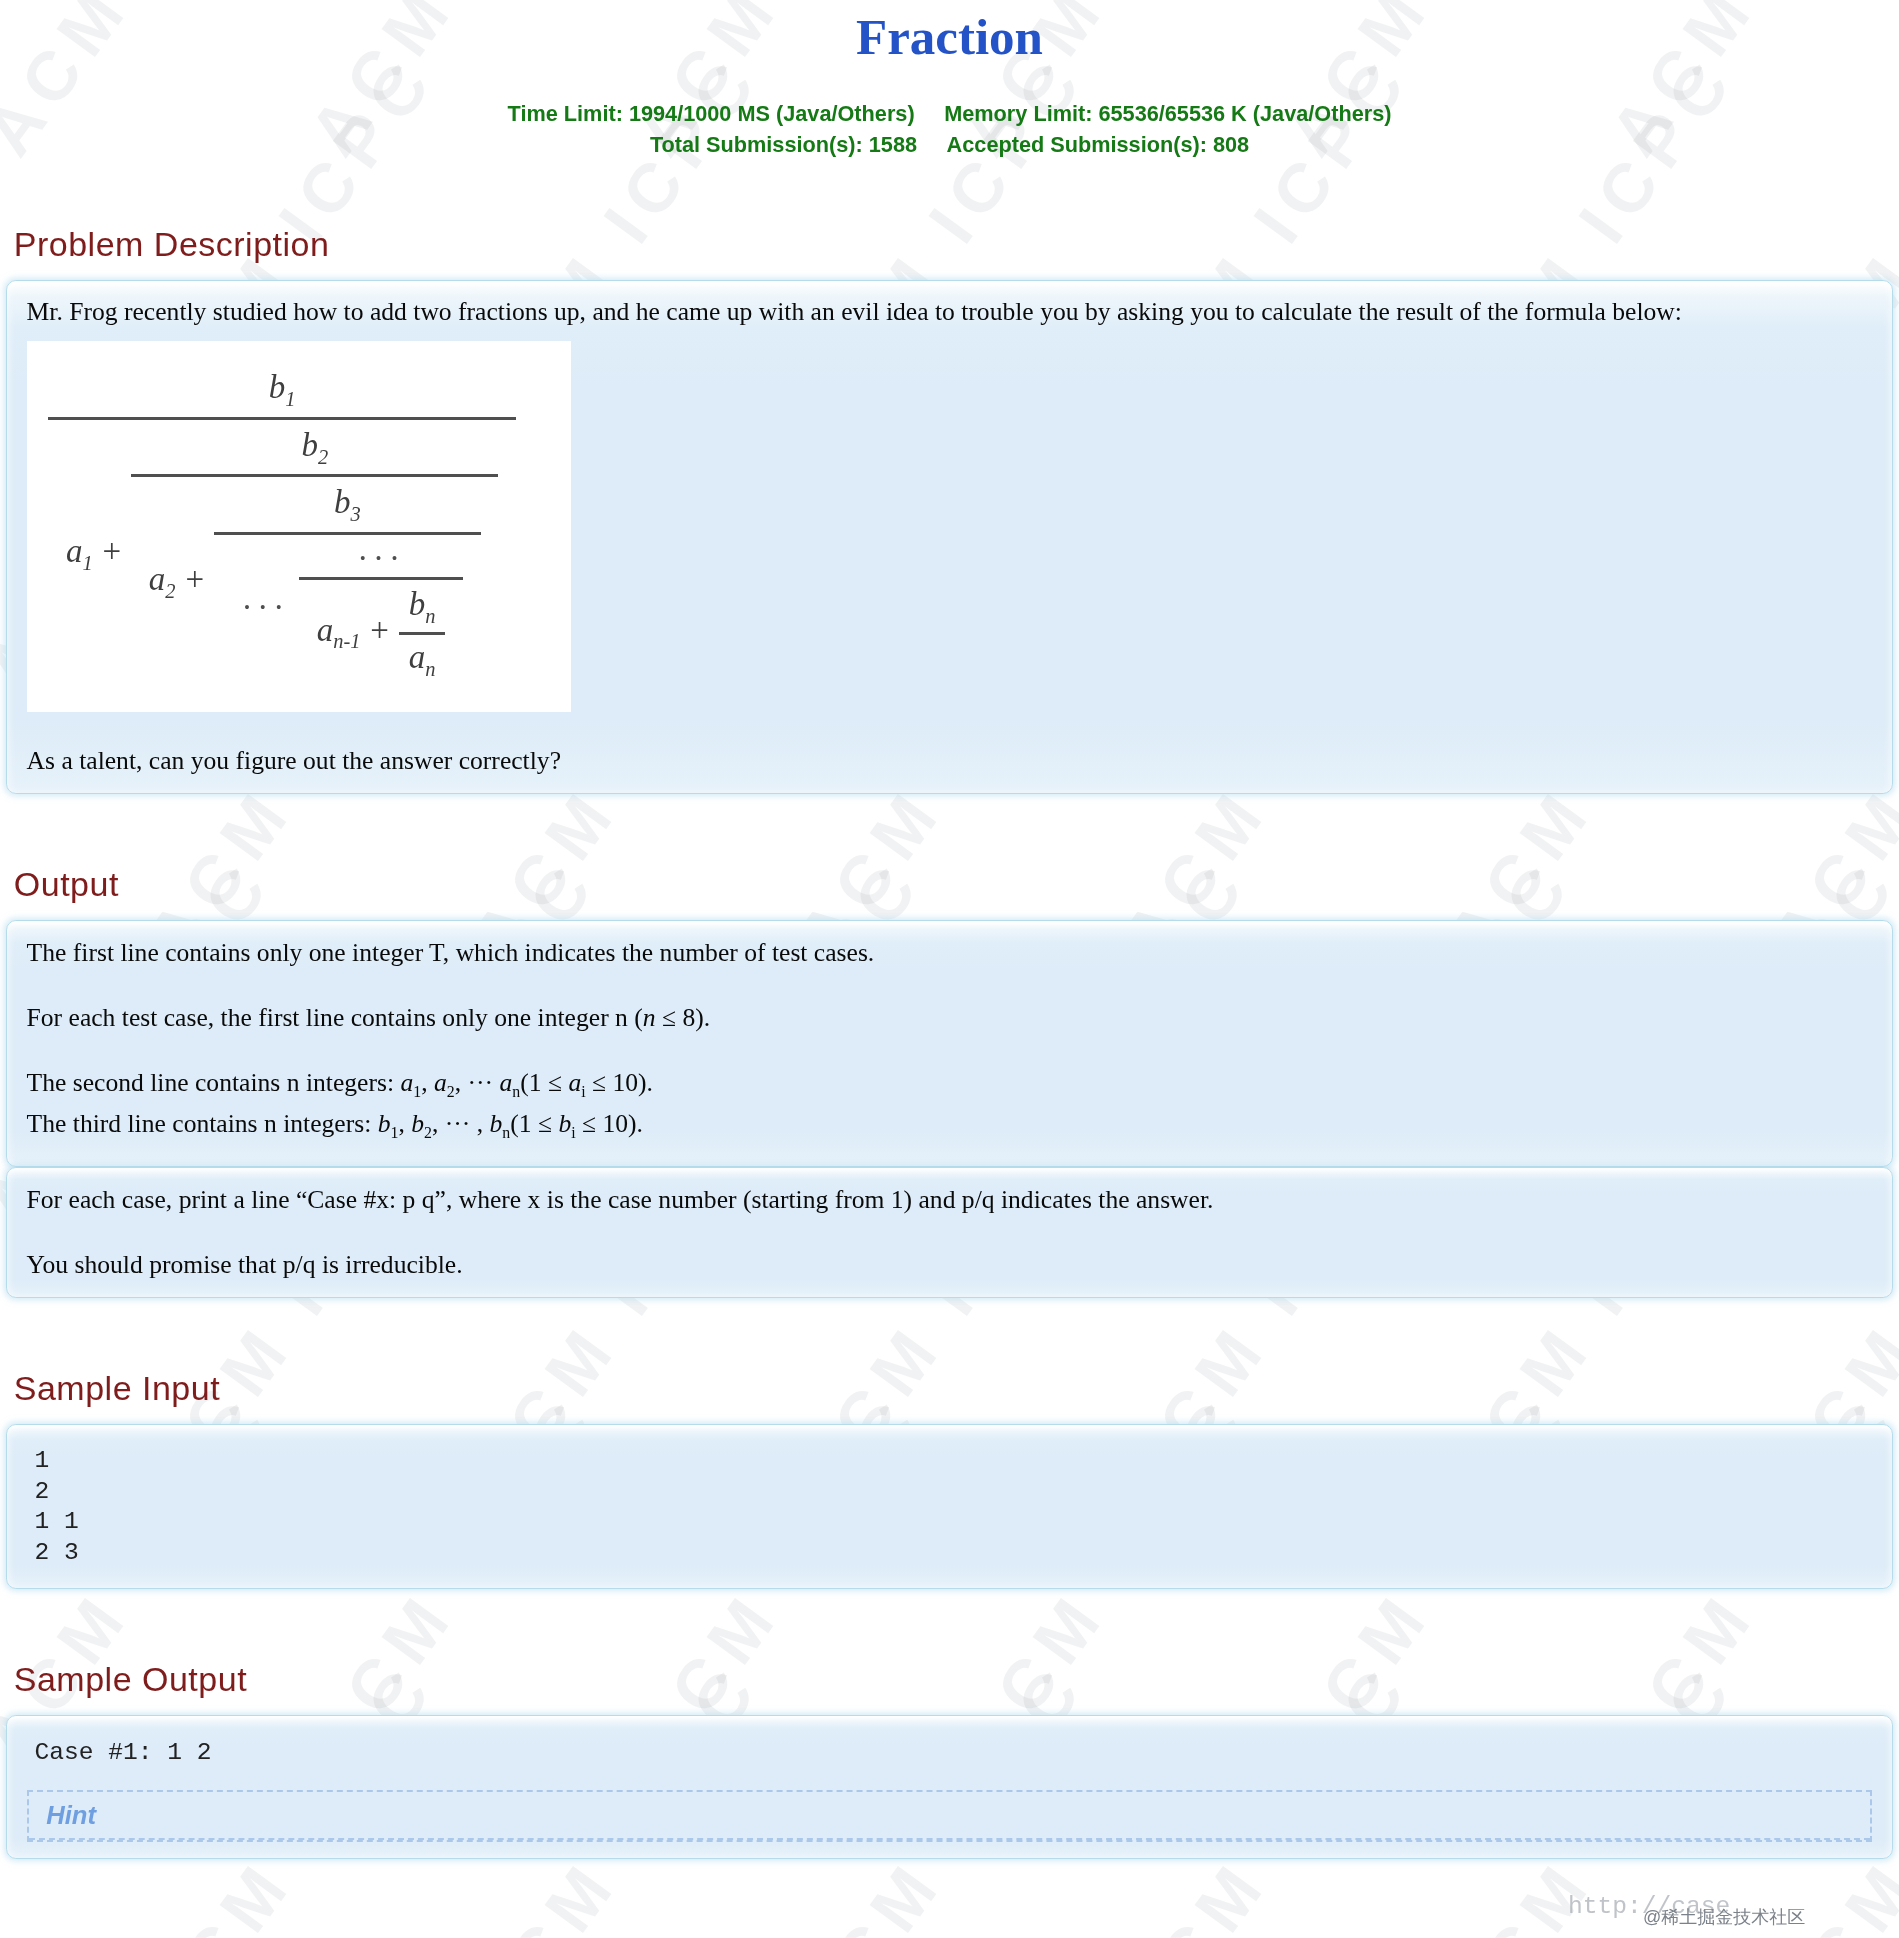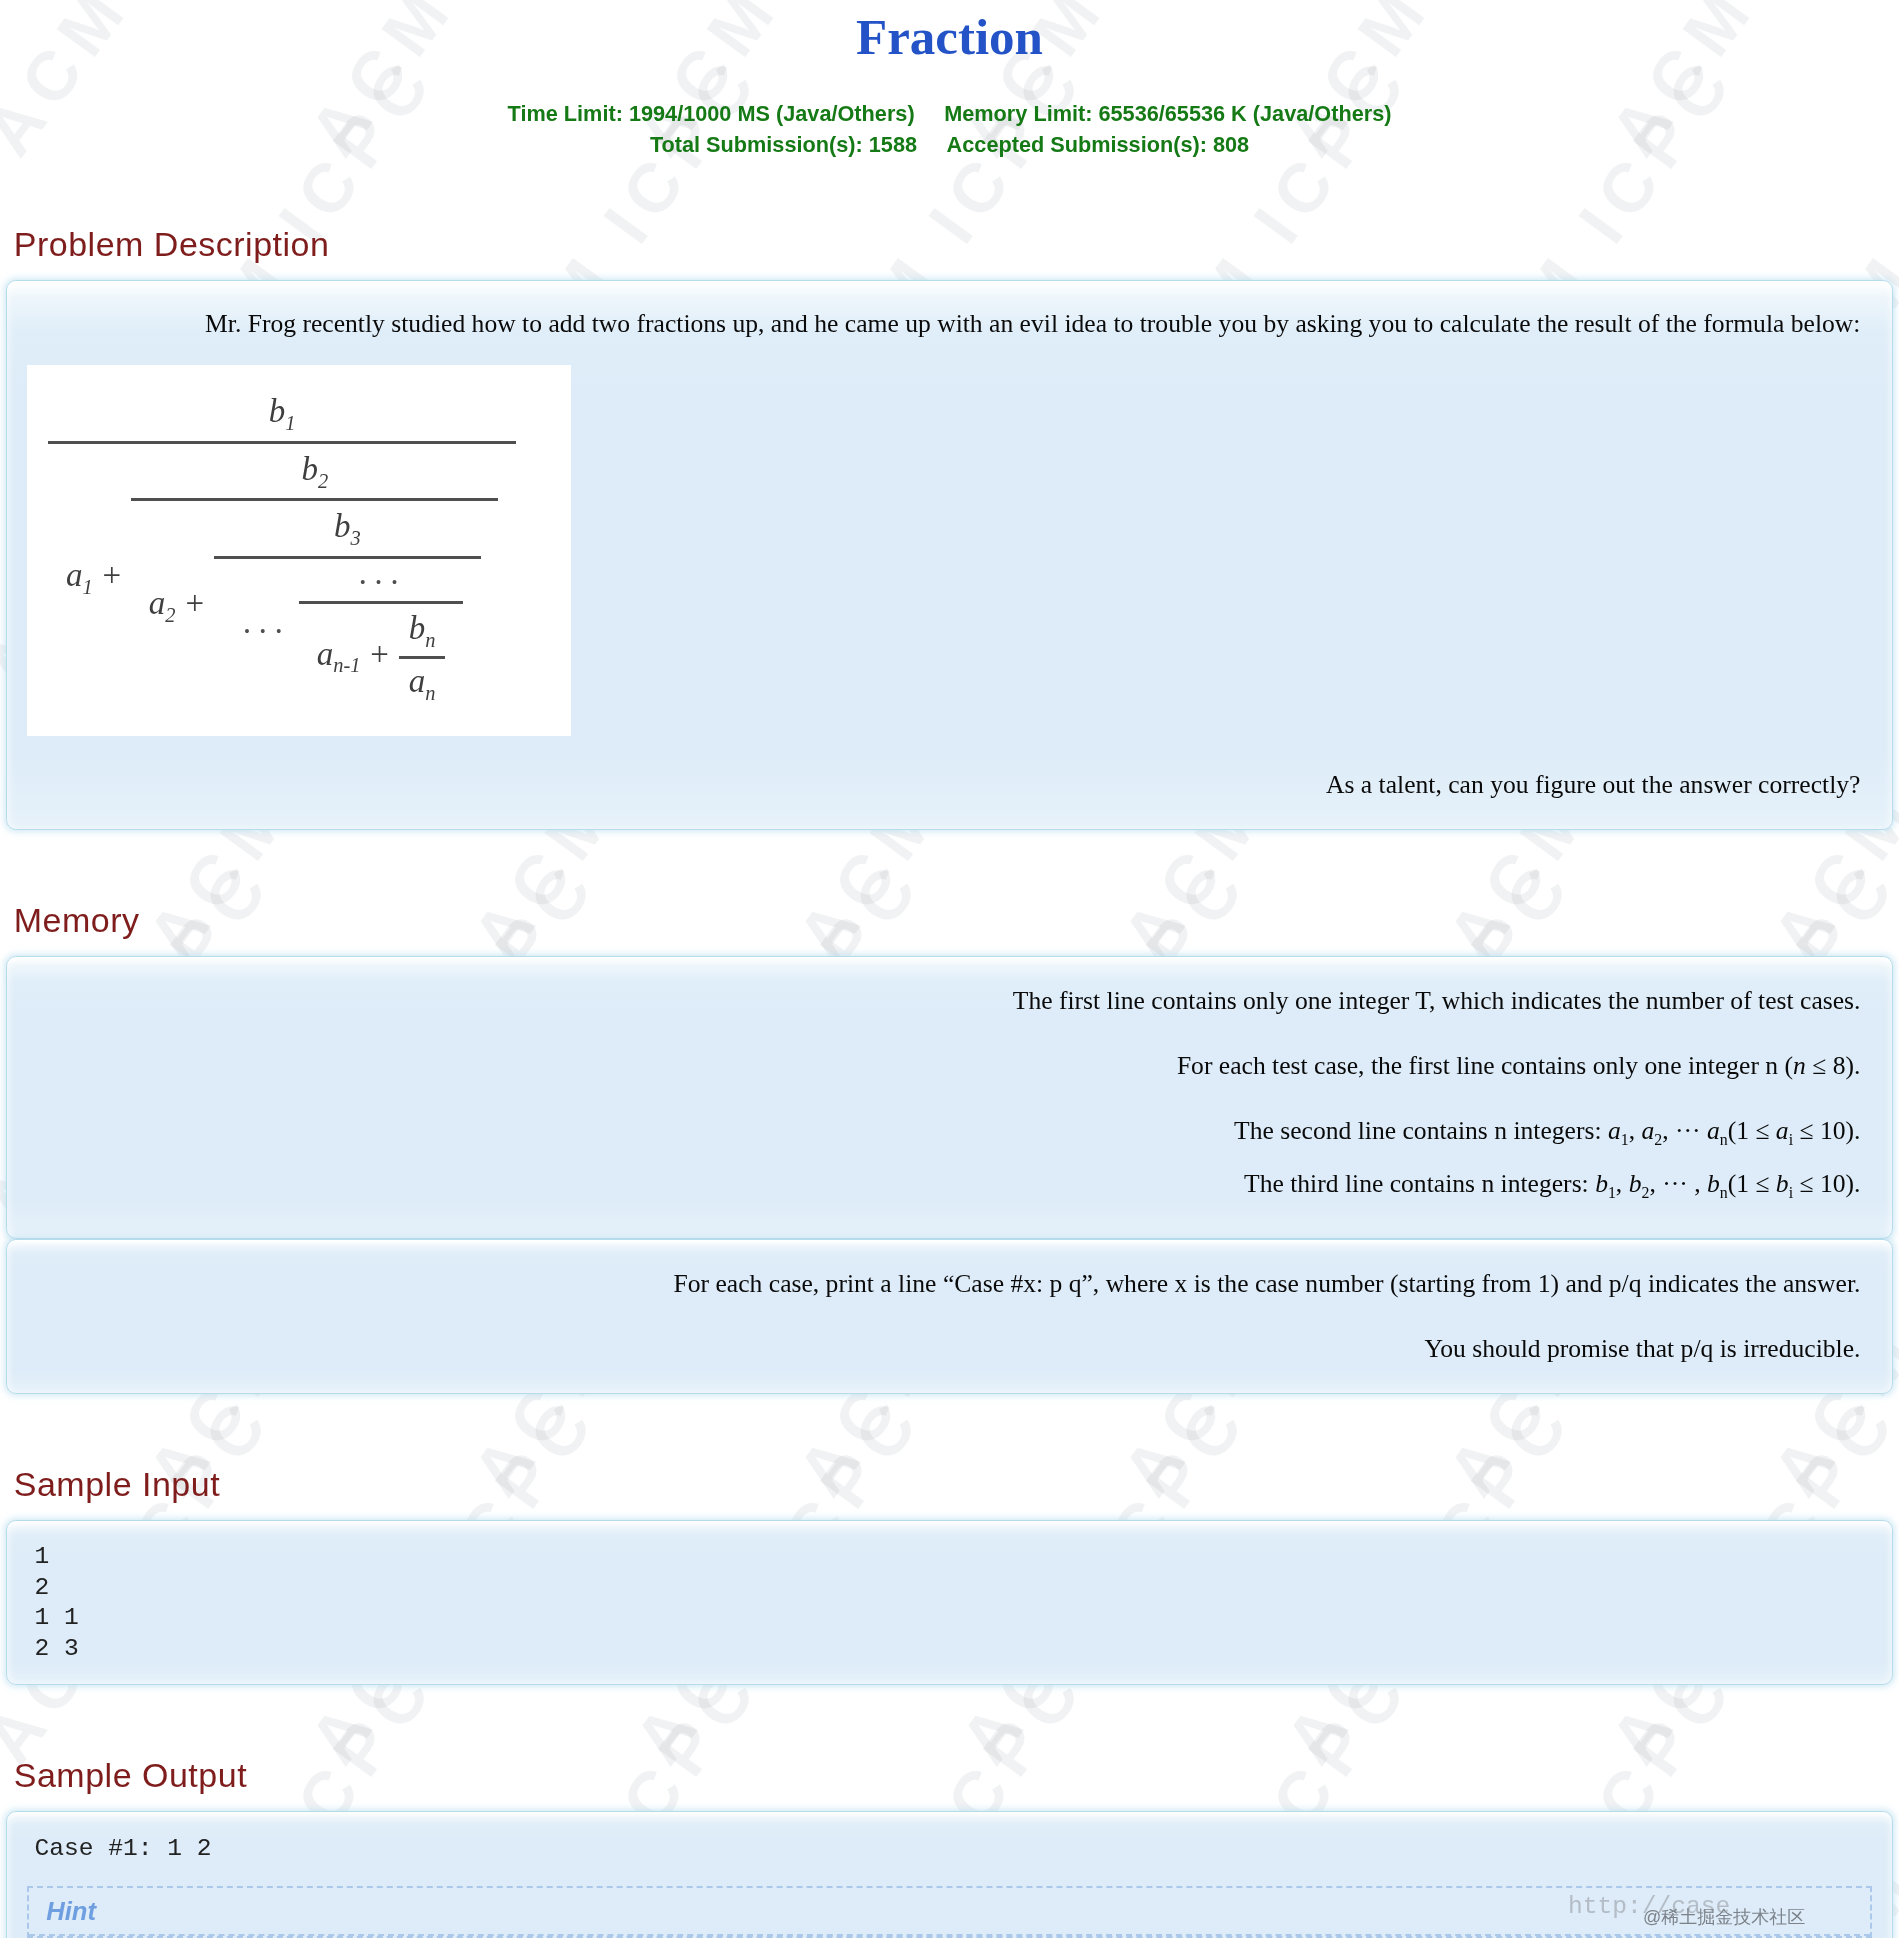--- a/index.html
+++ b/index.html
@@ -29,21 +29,21 @@
   }
   .sec-heading-first{margin-top:67px;}
   
   .panel{
     position:relative;border:1px solid #b6dcec;border-radius:9.9px;
     background:linear-gradient(180deg,#ffffff 0%,#eef6fb 3%,#e0eef9 9%,#ddecf8 20%,#ddecf8 86%,#e7f2fa 100%);
     box-shadow:0 0 5.9px 2px rgba(173,216,236,0.55), inset 0 2px 9.9px rgba(255,255,255,0.9);
     padding:15.8px 19.7px;
     font-family:"Liberation Serif", serif;font-size:25.6px;color:#0a0a0a;
   }
-  .body-line{margin:12px;line-height:32.5px;text-align:right;}
+  .body-line{margin:0;line-height:32.5px;}
   .gap{margin-top:32.5px;}
   .body-line i{font-family:"Liberation Serif", serif;}
   sub{font-size:0.62em;}
   
   .formula-box{
     display:inline-block;background:#ffffff;margin:11.8px 0 0 0;
     padding:27.6px 55px 27.6px 21.7px;
     font-family:Liberation Serif, serif;font-style:italic;font-size:33px;color:#3f3f3f;
   }
   .outro{margin-top:33px;}
@@ -144,21 +144,21 @@
     <span>Accepted Submission(s): 808</span>
   </div>
 
   <h2 class="sec-heading sec-heading-first">Problem Description</h2>
   <section class="panel">
     <p class="body-line">Mr. Frog recently studied how to add two fractions up, and he came up with an evil idea to trouble you by asking you to calculate the result of the formula below:</p>
     <div class="formula-box"><span class="frac"><span class="fnum"><i>b</i><sub>1</sub></span><span class="fden"><i>a</i><sub>1</sub><span class="op">+</span><span class="frac"><span class="fnum"><i>b</i><sub>2</sub></span><span class="fden"><i>a</i><sub>2</sub><span class="op">+</span><span class="frac"><span class="fnum"><i>b</i><sub>3</sub></span><span class="fden"><span class="cdots">···</span><span class="frac"><span class="fnum cdots">···</span><span class="fden"><i>a</i><sub>n-1</sub><span class="op">+</span><span class="frac"><span class="fnum"><i>b</i><sub>n</sub></span><span class="fden"><i>a</i><sub>n</sub></span></span></span></span></span></span></span></span></span></span></div>
     <p class="body-line outro">As a talent, can you figure out the answer correctly?</p>
   </section>
 
-  <h2 class="sec-heading">Memory</h2>
+  <h2 class="sec-heading">Output</h2>
   <section class="panel">
     <p class="body-line">The first line contains only one integer T, which indicates the number of test cases.</p>
     <p class="body-line gap">For each test case, the first line contains only one integer n (<i>n</i> ≤ 8).</p>
     <p class="body-line gap">The second line contains n integers: <i>a</i><sub>1</sub>, <i>a</i><sub>2</sub>, ··· <i>a</i><sub>n</sub>(1 ≤ <i>a</i><sub>i</sub> ≤ 10).</p>
     <p class="body-line">The third line contains n integers: <i>b</i><sub>1</sub>, <i>b</i><sub>2</sub>, ··· , <i>b</i><sub>n</sub>(1 ≤ <i>b</i><sub>i</sub> ≤ 10).</p>
   </section>
 
   <section class="panel">
     <p class="body-line">For each case, print a line “Case #x: p q”, where x is the case number (starting from 1) and p/q indicates the answer.</p>
     <p class="body-line gap">You should promise that p/q is irreducible.</p>

